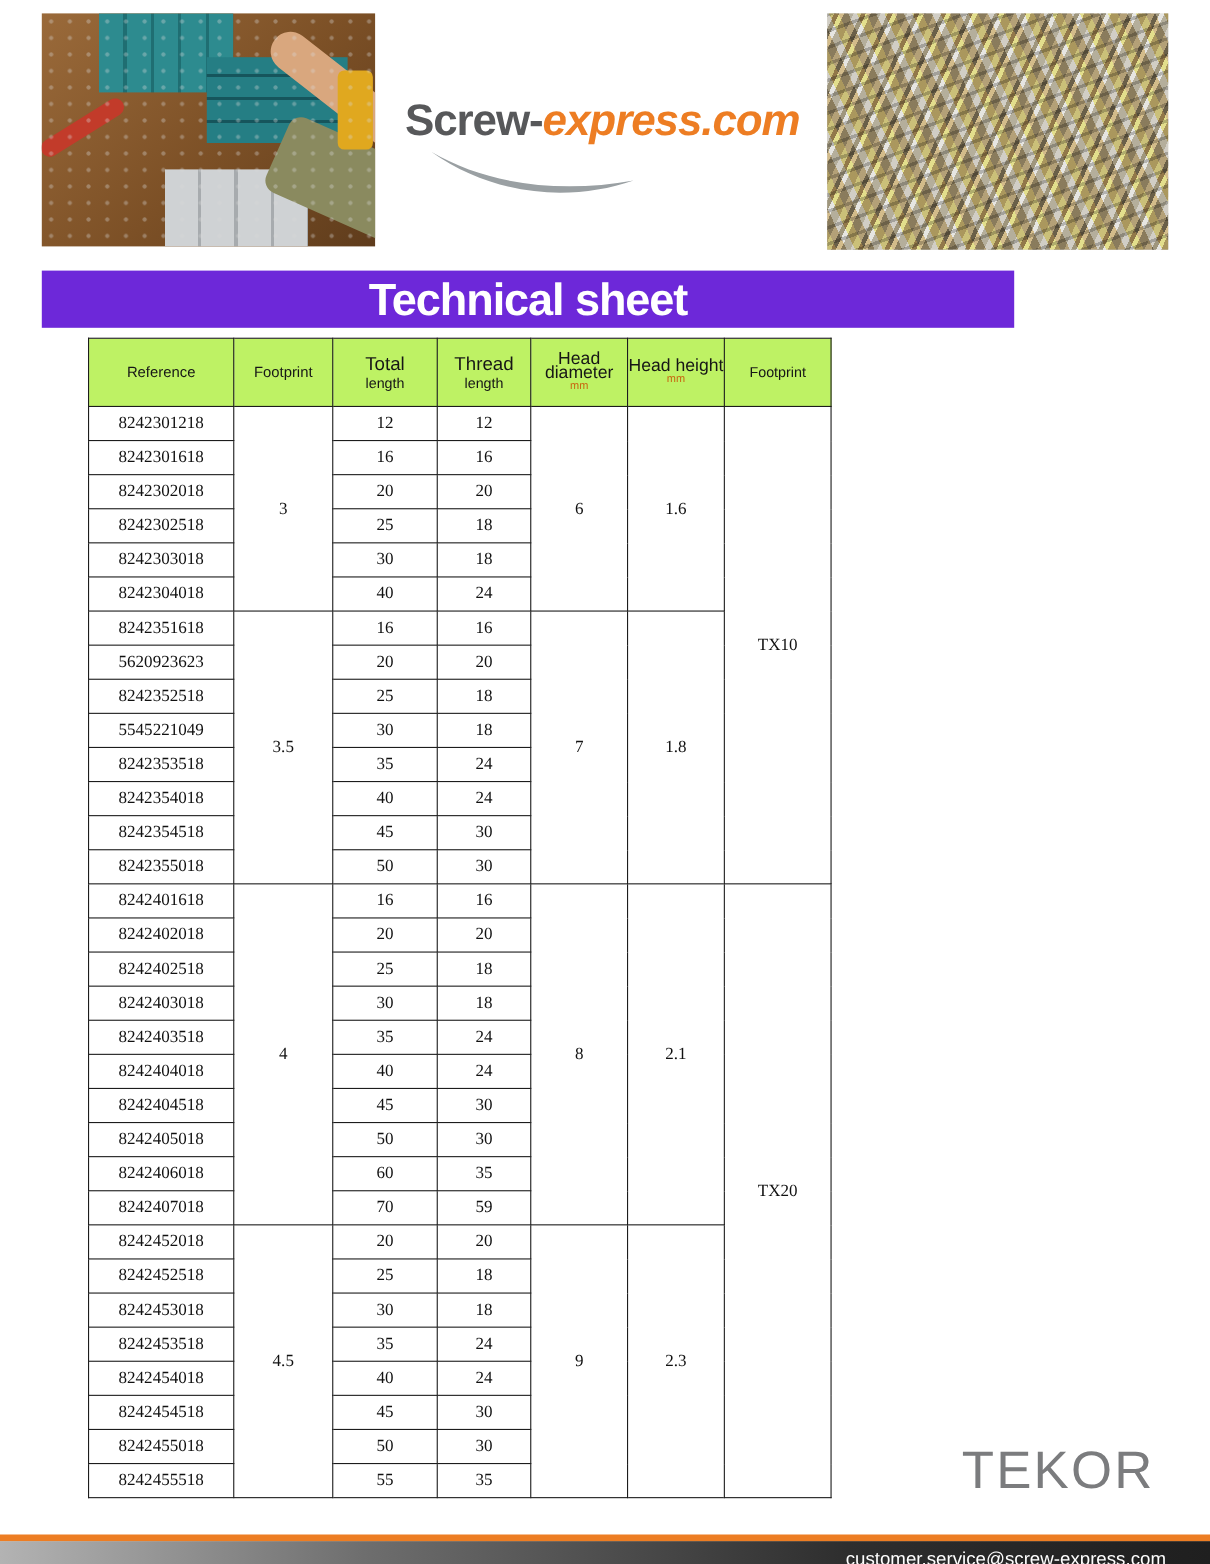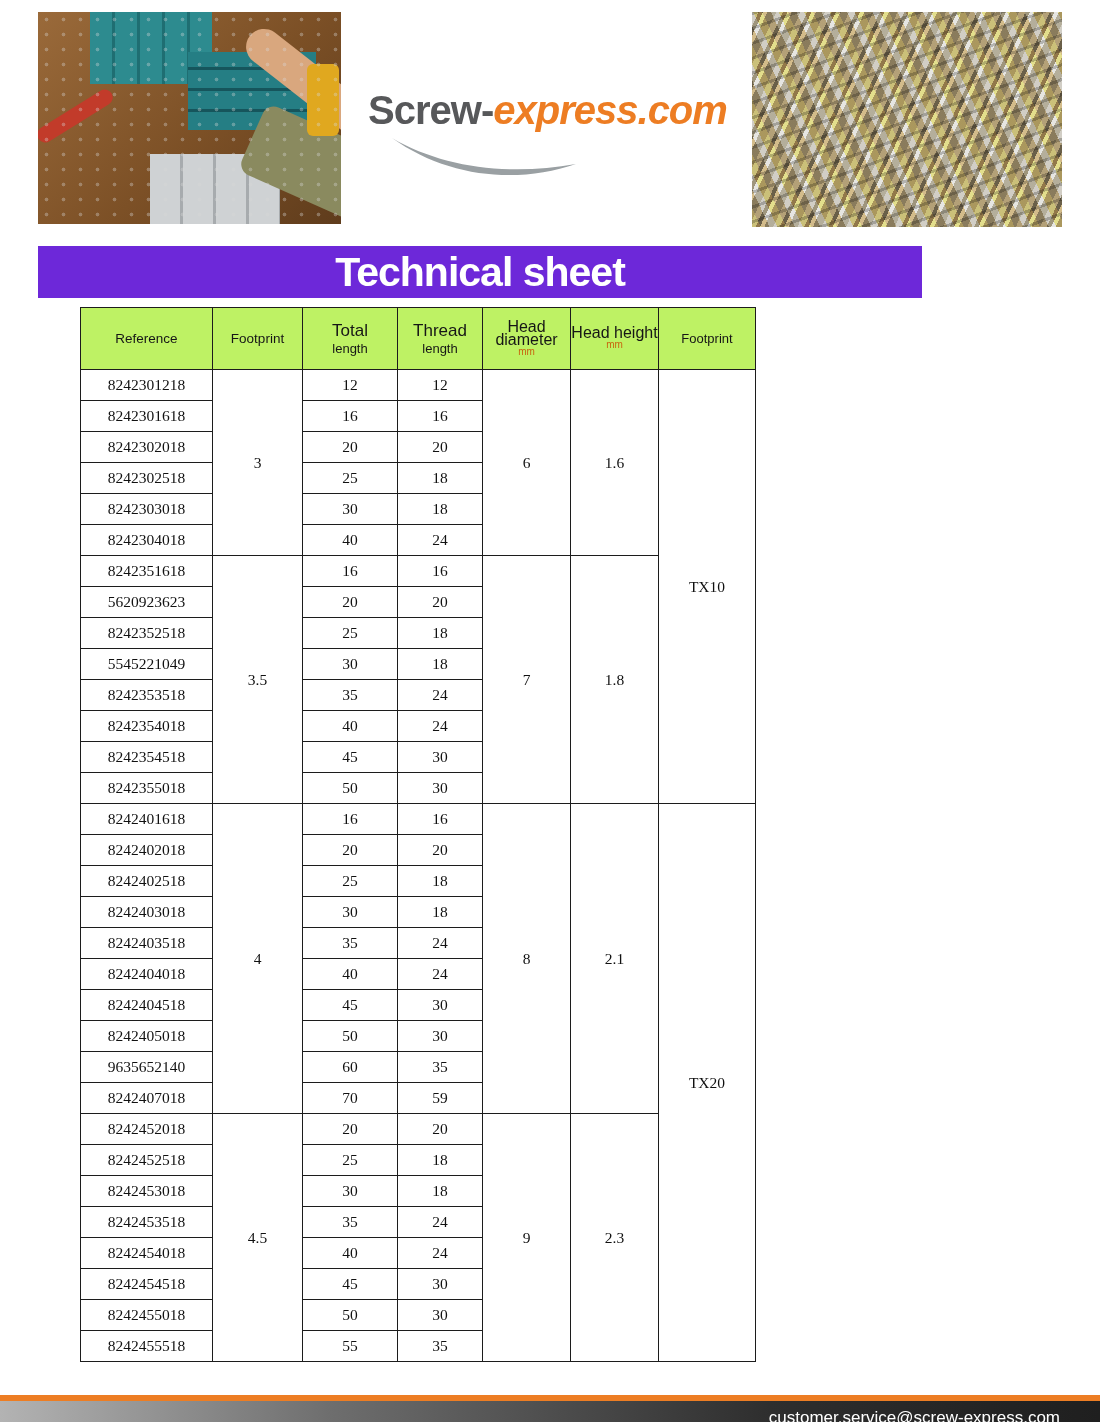--- a/index.html
+++ b/index.html
@@ -249,21 +249,21 @@
           <td>8242404518</td>
           <td>45</td>
           <td>30</td>
         </tr>
         <tr>
           <td>8242405018</td>
           <td>50</td>
           <td>30</td>
         </tr>
         <tr>
-          <td>9635652140</td>
+          <td>8242406018</td>
           <td>60</td>
           <td>35</td>
         </tr>
         <tr>
           <td>8242407018</td>
           <td>70</td>
           <td>59</td>
         </tr>
         <tr>
           <td>8242452018</td>
@@ -304,18 +304,19 @@
           <td>30</td>
         </tr>
         <tr>
           <td>8242455518</td>
           <td>55</td>
           <td>35</td>
         </tr>
       </tbody>
   </table>
 
+  <div class="tekor">TEKOR</div>
 
   <div class="footer">
     <span class="footer-email">customer.service@screw-express.com</span>
   </div>
 
 </div>
 
 </body></html>

